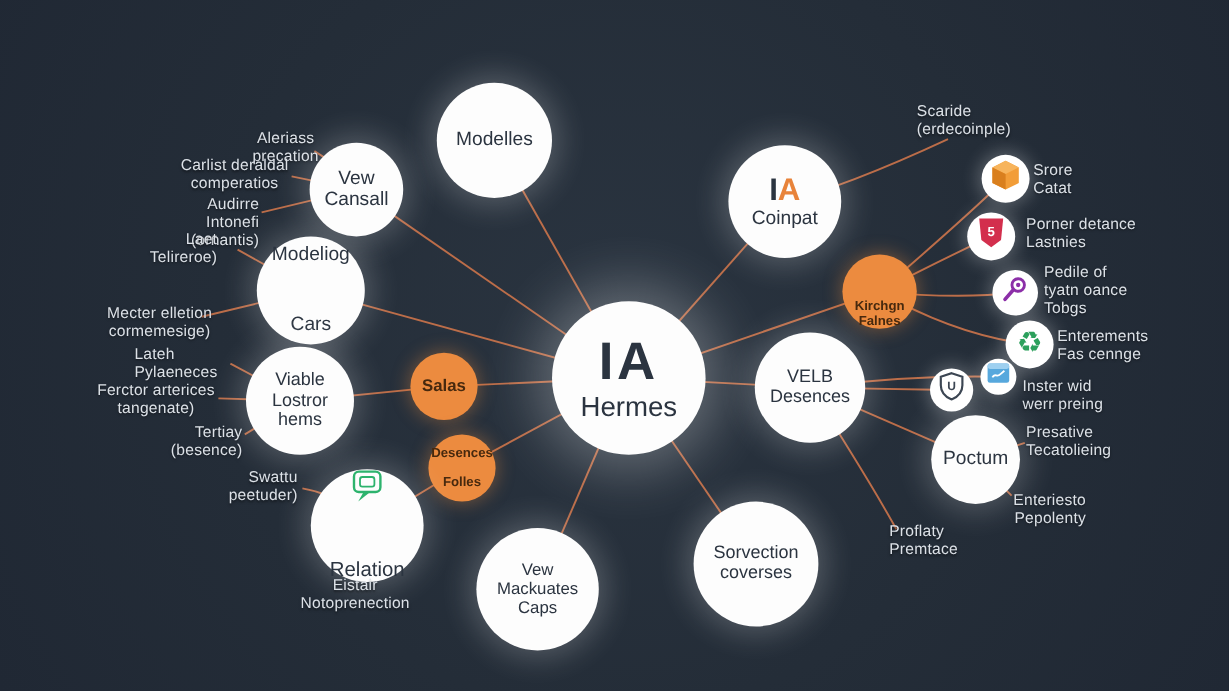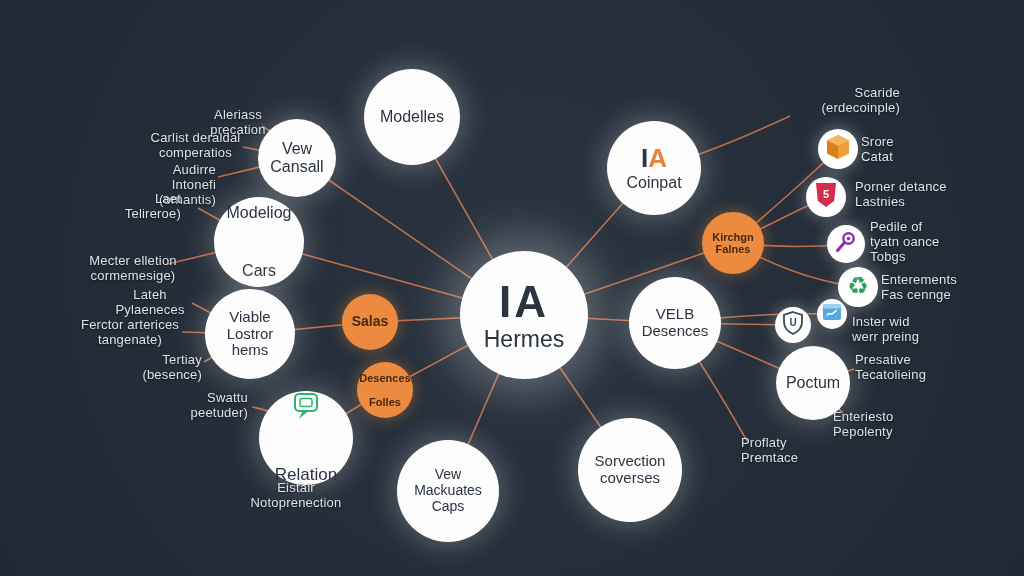--- a/index.html
+++ b/index.html
@@ -115,21 +115,21 @@
         <div class="node-line" style="font-size: 14px;">Caps</div>
       </div>
       <div class="node white" style="left: 578px; top: 418px; height: 104px; width: 104px;">
         <div class="node-line" style="font-size: 15px;">Sorvection</div>
         <div class="node-line" style="font-size: 15px;">coverses</div>
       </div>
       <div class="node white" style="left: 629px; top: 277px; height: 92px; width: 92px;">
         <div class="node-line" style="font-size: 15px;">VELB</div>
         <div class="node-line" style="font-size: 15px;">Desences</div>
       </div>
-      <div class="node orange" style="left: 702px; top: 212px; height: 62px; width: 62px;">
+      <div class="node orange" style="left: 702px; top: 212px; height: 62px; width: 62px; justify-content: flex-end;">
         <div class="node-line" style="font-size: 11px; font-weight: 700;">Kirchgn</div>
         <div class="node-line" style="font-size: 11px; font-weight: 700;">Falnes</div>
       </div>
       <div class="node white" style="left: 607px; top: 121px; height: 94px; width: 94px;">
         <div class="node-line" style="font-size: 26px; font-weight: 700;"><span>I</span><span style="color: rgb(232, 131, 58);">A</span></div>
         <div class="node-line" style="font-size: 16px;">Coinpat</div>
       </div>
       <div class="node white" style="left: 776px; top: 346px; height: 74px; width: 74px;">
         <div class="node-line" style="font-size: 16px;">Poctum</div>
       </div>
@@ -172,43 +172,43 @@
       <div class="floating-label" style="left: 203px; top: 96px; width: 70px; text-align: center; margin-top: 12px;">Aleriass
 precation</div>
       <div class="floating-label" style="left: 148px; top: 131px; width: 95px; text-align: center;">Carlist deraldal
 comperatios</div>
       <div class="floating-label" style="left: 126px; top: 163px; width: 90px; text-align: right;">Audirre Intonefi
 (ornantis)</div>
       <div class="floating-label" style="left: 119px; top: 192px; width: 62px; text-align: right;">Laet
 Telireroe)</div>
       <div class="floating-label" style="left: 80px; top: 254px; width: 106px; text-align: center;">Mecter elletion
 cormemesige)</div>
-      <div class="floating-label" style="left: 112px; top: 288px; width: 76px; text-align: center;">Lateh
+      <div class="floating-label" style="left: 112px; top: 288px; width: 76px; text-align: left;">Lateh
 Pylaeneces</div>
       <div class="floating-label" style="left: 80px; top: 318px; width: 100px; text-align: center;">Ferctor arterices
 tangenate)</div>
       <div class="floating-label" style="left: 134px; top: 353px; width: 68px; text-align: right;">Tertiay
 (besence)</div>
       <div class="floating-label" style="left: 186px; top: 391px; width: 62px; text-align: right;">Swattu
 peetuder)</div>
       <div class="floating-label" style="left: 243px; top: 481px; width: 106px; text-align: center;">Eistair
 Notoprenection</div>
-      <div class="floating-label" style="left: 812px; top: 86px; width: 88px; text-align: right;">Scaride
+      <div class="floating-label" style="left: 764px; top: 86px; width: 88px; text-align: left;">Scaride
 (erdecoinple)</div>
       <div class="floating-label" style="left: 861px; top: 135px; width: 50px; text-align: left;">Srore
 Catat</div>
       <div class="floating-label" style="left: 855px; top: 180px; width: 95px; text-align: left;">Porner detance
 Lastnies</div>
       <div class="floating-label" style="left: 870px; top: 220px; width: 74px; text-align: left;">Pedile of
 tyatn oance
 Tobgs</div>
       <div class="floating-label" style="left: 881px; top: 273px; width: 82px; text-align: left;">Enterements
 Fas cennge</div>
       <div class="floating-label" style="left: 852px; top: 315px; width: 80px; text-align: left;">Inster wid
 werr preing</div>
       <div class="floating-label" style="left: 855px; top: 353px; width: 80px; text-align: left;">Presative
 Tecatolieing</div>
-      <div class="floating-label" style="left: 833px; top: 410px; width: 72px; text-align: left;">Enteriesto
+      <div class="floating-label" style="left: 833px; top: 410px; width: 72px; text-align: right;">Enteriesto
 Pepolenty</div>
       <div class="floating-label" style="left: 741px; top: 436px; width: 64px; text-align: left;">Proflaty
 Premtace</div>
     </div>
 </div>
 
 </body></html>

